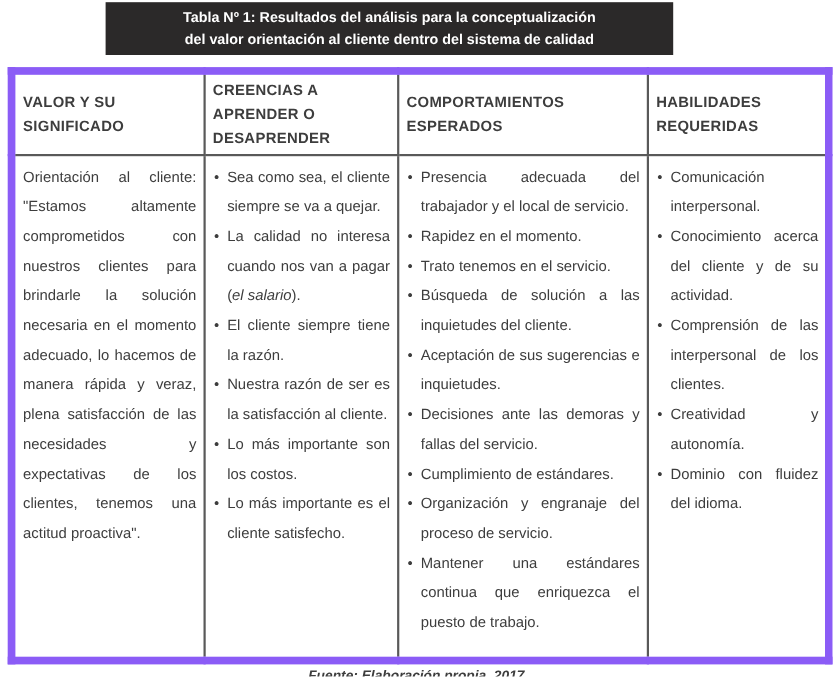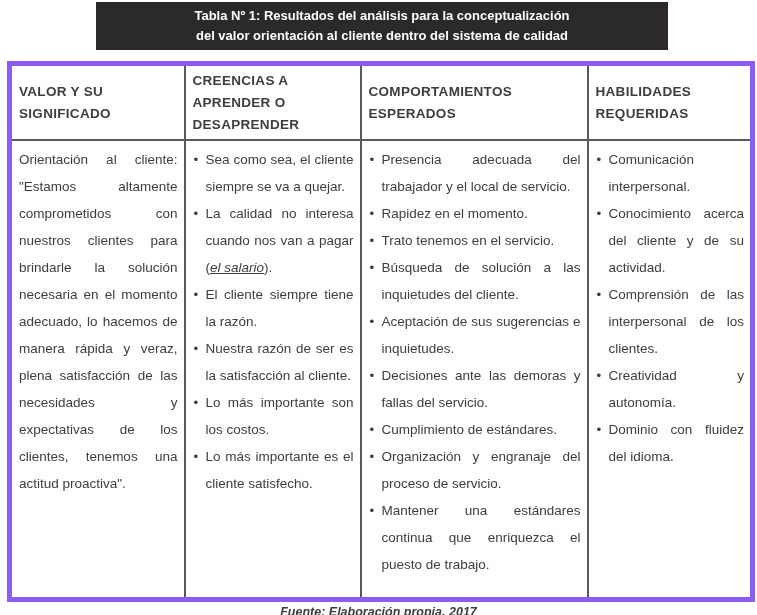--- a/index.html
+++ b/index.html
@@ -12,37 +12,37 @@
     font-family: "Liberation Sans", sans-serif;
   }
   .page {
     position: relative;
     width: 757px;
     height: 615px;
     background: #ffffff;
   }
   .title-bar {
     box-sizing: border-box;
-    width: 572px;
+    width: 516px;
     margin: 2px auto 0 96px;
     background: #2b2929;
     color: #ffffff;
     font-size: 13px;
     font-weight: bold;
     text-align: center;
     line-height: 1.55;
     padding: 4px 8px;
     text-wrap: balance;
   }
   table.main-table {
     border-collapse: collapse;
     table-layout: fixed;
     width: 743px;
     margin: 11px 11px 0 7px;
-    border: 5px solid #8b5cf6;
+    border: 7px solid #8b5cf6;
   }
   table.main-table th,
   table.main-table td {
     border: 2px solid #595959;
     box-sizing: border-box;
     color: #3d3d3d;
     font-size: 13.5px;
     overflow: hidden;
   }
   col.c1 { width: 175px; }
@@ -77,21 +77,21 @@
     position: relative;
     padding-left: 13px;
     text-align: justify;
   }
   td li::before {
     content: "\2022";
     position: absolute;
     left: 1px;
     top: 0;
   }
-  td li em { font-style: italic; text-decoration: underline; }
+  td li em { font-style: italic; }
   .footer-note {
     margin-top: 3px;
     text-align: center;
     font-size: 12.5px;
     font-weight: bold;
     font-style: italic;
     color: #3d3d3d;
   }
 </style>
 </head>

